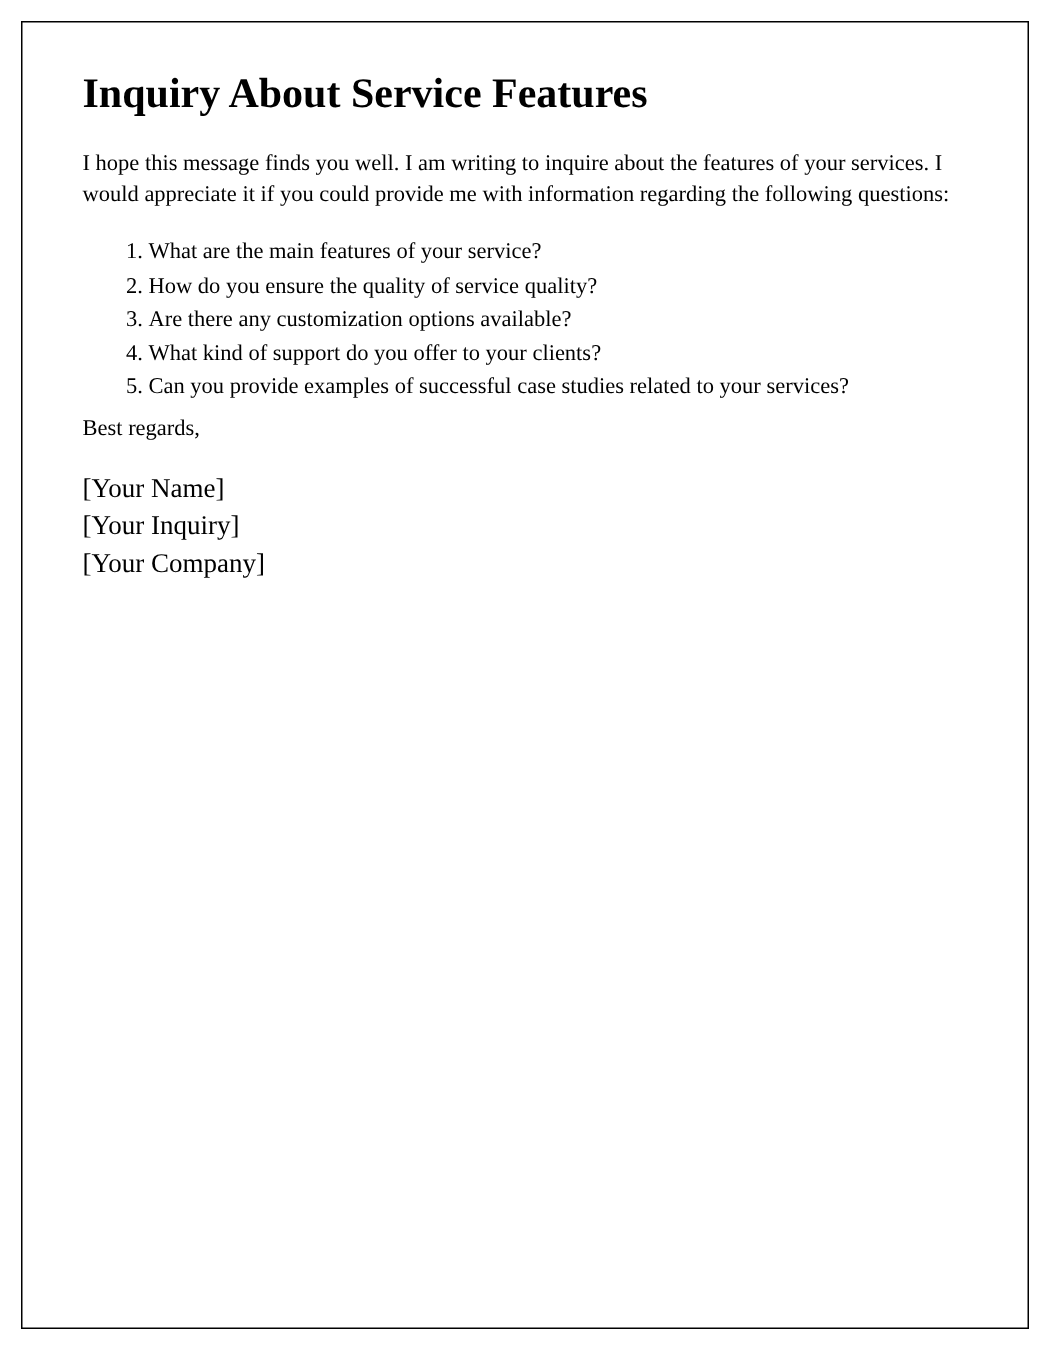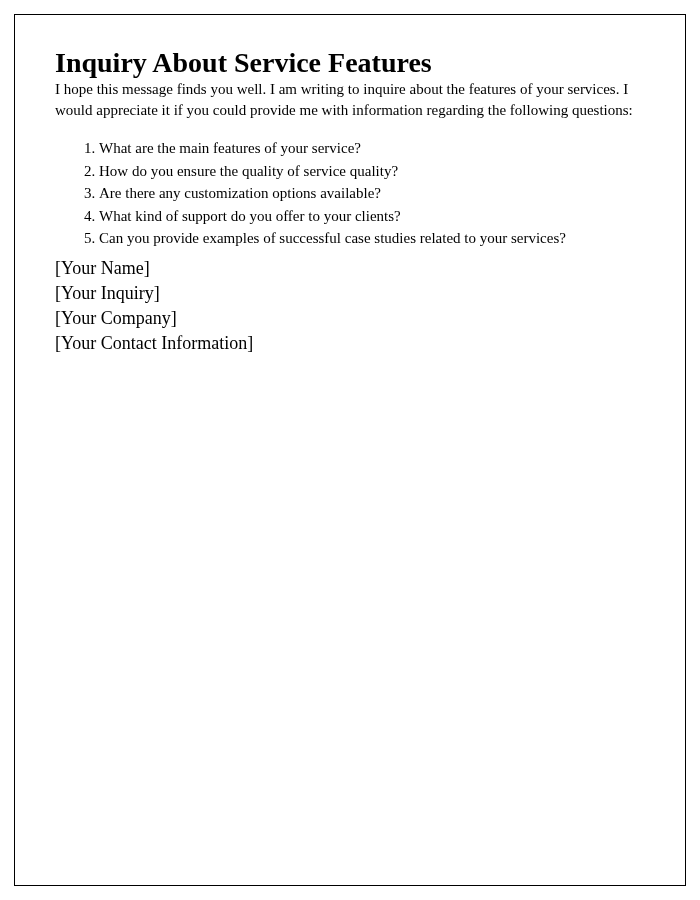--- a/index.html
+++ b/index.html
@@ -16,20 +16,21 @@
     }
     .page {
       border: 1px solid #000;
       width: 100%;
       height: 100%;
       padding: 32px 40px;
     }
     h1 {
       font-size: 28px;
       font-weight: bold;
+      margin-bottom: 20px;
       font-family: Georgia, 'Times New Roman', serif;
     }
     p {
       font-size: 15px;
       line-height: 1.4;
       margin-bottom: 16px;
     }
     ol {
       margin-left: 44px;
       margin-bottom: 6px;
@@ -49,19 +50,19 @@
 <div class="page">
   <h1>Inquiry About Service Features</h1>
   <p>I hope this message finds you well. I am writing to inquire about the features of your services. I would appreciate it if you could provide me with information regarding the following questions:</p>
   <ol>
     <li>What are the main features of your service?</li>
     <li>How do you ensure the quality of service quality?</li>
     <li>Are there any customization options available?</li>
     <li>What kind of support do you offer to your clients?</li>
     <li>Can you provide examples of successful case studies related to your services?</li>
   </ol>
+  <p>Best regards,</p>
   <div>
     <div class="signature-line">[Your Name]</div>
     <div class="signature-line">[Your Inquiry]</div>
     <div class="signature-line">[Your Company]</div>
-    <div class="signature-line">[Your Contact Information]</div>
   </div>
 </div>
 
 </body></html>

